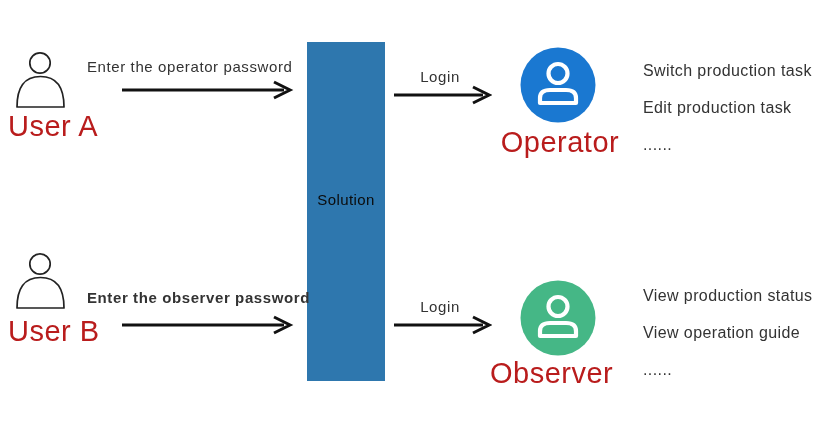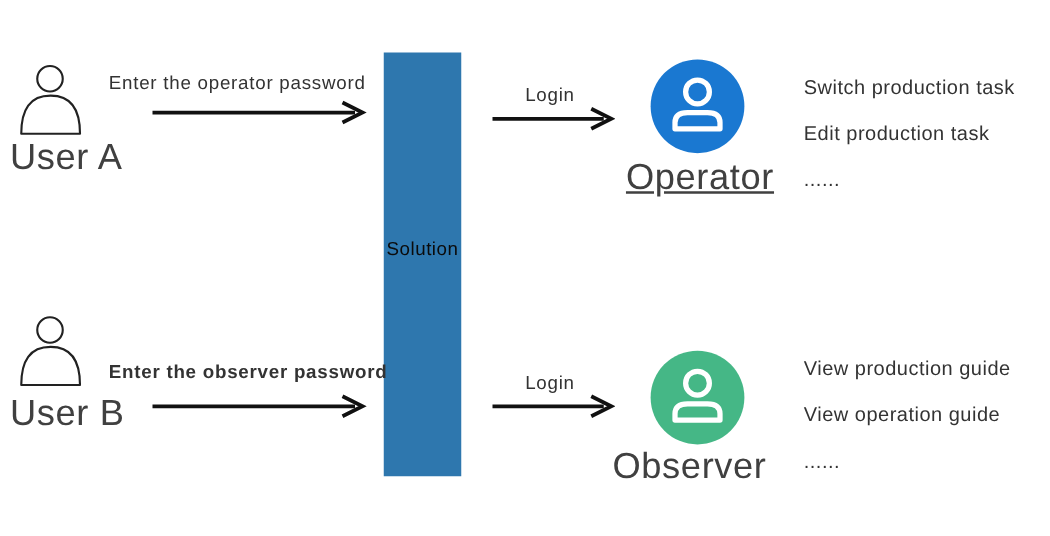--- a/index.html
+++ b/index.html
@@ -5,21 +5,21 @@
   * { margin:0; padding:0; box-sizing:border-box; }
   body { background:#ffffff; font-family:"Liberation Sans", sans-serif; }
   .canvas {
     position:relative; width:840px; height:429px;
     background:#ffffff; overflow:hidden;
   }
   .abs { position:absolute; }
 
   
   .big-label {
-    font-size:29px; line-height:1.1; color:#404040;
+    font-size:29px; line-height:1.1; color:#b91c1c;
     letter-spacing:0.5px; white-space:nowrap;
   }
   .small-text {
     font-size:15px; line-height:1.1; color:#333333;
     letter-spacing:0.6px; white-space:nowrap;
   }
 
   
   svg.arrow line, svg.arrow polyline {
     stroke:#111111; stroke-width:3; fill:none;
@@ -30,36 +30,36 @@
     stroke:#222222; stroke-width:1.7; fill:none; stroke-linejoin:round;
   }
 
   
   svg.role-badge .glyph {
     stroke:#ffffff; stroke-width:4.2; fill:none; stroke-linejoin:round;
   }
 
   
   .solution-bar {
-    position:absolute; left:307px; top:42px; width:62px; height:339px;
+    position:absolute; left:307px; top:42px; width:78px; height:339px;
   }
   .solution-label {
     position:absolute; top:149px; left:50%; transform:translateX(-50%);
     font-size:15px; color:#0b0b0b; letter-spacing:0.4px; white-space:nowrap;
   }
 
   
   .icon-a   { left:10px;  top:48px;  }
   .user-a   { left:8px;   top:111px; }
   .pw-a     { left:87px;  top:59px;  }
   .arr-pw-a { left:120px; top:79px;  }
   .login-a  { left:394px; top:69px;  width:92px; text-align:center; }
   .arr-lg-a { left:392px; top:84px;  }
   .badge-a  { left:520px; top:47px;  }
-  .role-a   { left:490px; top:127px; width:140px; text-align:center;text-decoration:underline; }
+  .role-a   { left:490px; top:127px; width:140px; text-align:center; }
   .caps-a   { left:643px; top:63px;  }
 
   
   .icon-b   { left:10px;  top:249px; }
   .user-b   { left:8px;   top:316px; }
   .pw-b     { left:87px;  top:290px;font-weight:bold; }
   .arr-pw-b { left:120px; top:314px; }
   .login-b  { left:394px; top:299px; width:92px; text-align:center; }
   .arr-lg-b { left:392px; top:314px; }
   .badge-b  { left:520px; top:280px; }
@@ -131,18 +131,18 @@
   </svg>
 
   <svg class="abs role-badge badge-b" width="76" height="76" viewBox="0 0 76 76">
     <circle cx="38" cy="38" r="37.5" fill="#45b786"></circle>
     <circle class="glyph" cx="38" cy="26.5" r="9.5"></circle>
     <path class="glyph" d="M20,56 L20,51 Q20,43 30,43 L46,43 Q56,43 56,51 L56,56 Z"></path>
   </svg>
   <div class="abs big-label role-b">Observer</div>
 
   <div class="abs caps caps-b">
-    <div>View production guide</div>
+    <div>View production status</div>
     <div>View operation guide</div>
     <div>......</div>
   </div>
 
 </div>
 
 </body></html>

